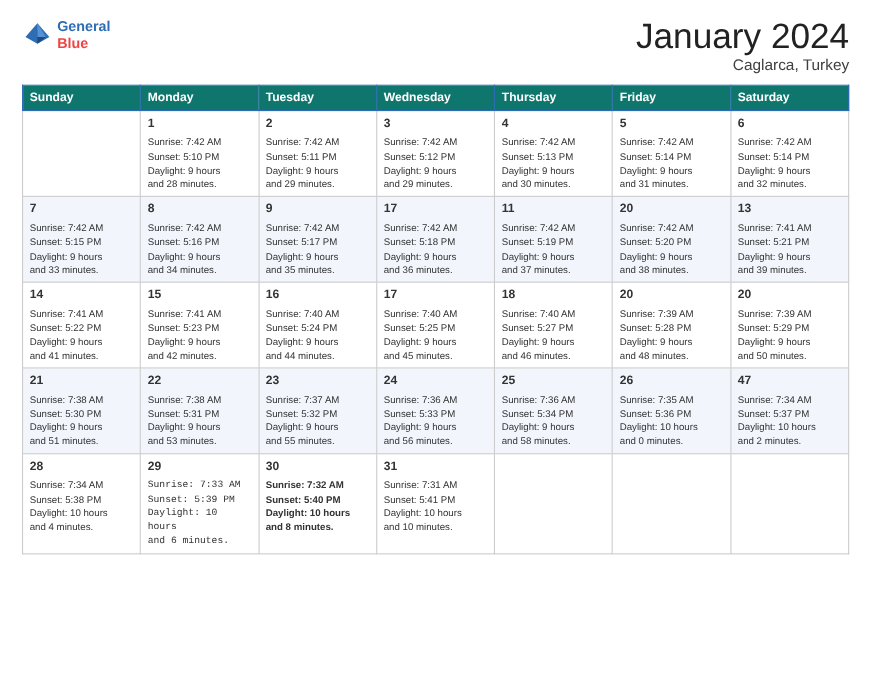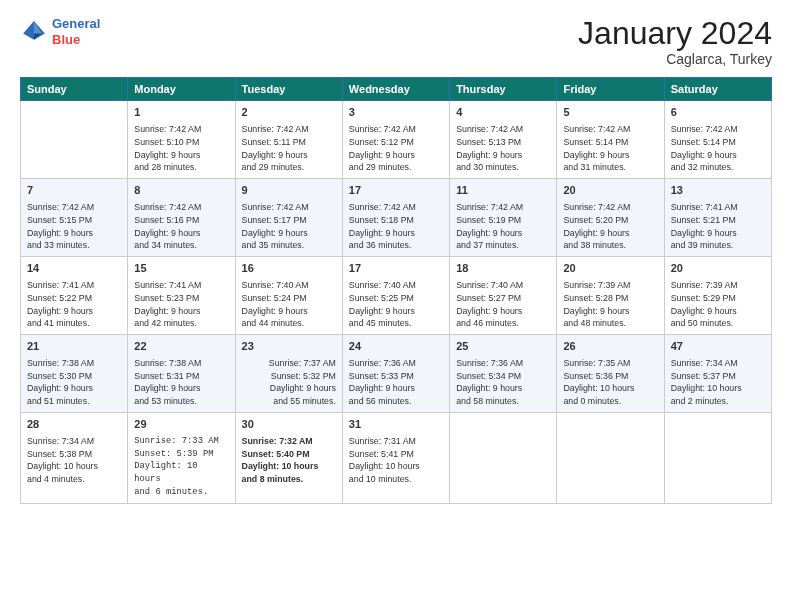--- a/index.html
+++ b/index.html
@@ -288,21 +288,21 @@
           </td>
           <td>
             <span class="day-num">22</span>
             <div class="day-detail" style="white-space: pre-line;">Sunrise: 7:38 AM
 Sunset: 5:31 PM
 Daylight: 9 hours
 and 53 minutes.</div>
           </td>
           <td>
             <span class="day-num">23</span>
-            <div class="day-detail" style="white-space: pre-line; text-align: right;">Sunrise: 7:37 AM
+            <div class="day-detail" style="white-space: pre-line;">Sunrise: 7:37 AM
 Sunset: 5:32 PM
 Daylight: 9 hours
 and 55 minutes.</div>
           </td>
           <td>
             <span class="day-num">24</span>
             <div class="day-detail" style="white-space: pre-line;">Sunrise: 7:36 AM
 Sunset: 5:33 PM
 Daylight: 9 hours
 and 56 minutes.</div>

